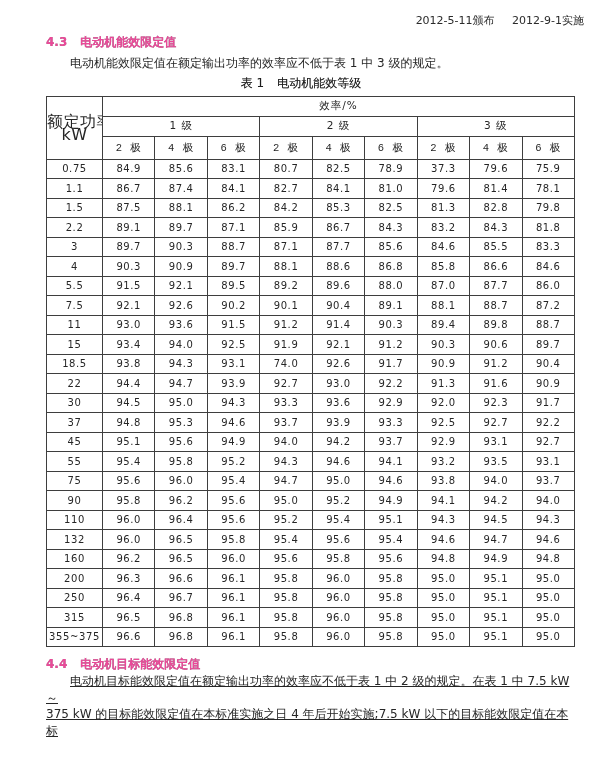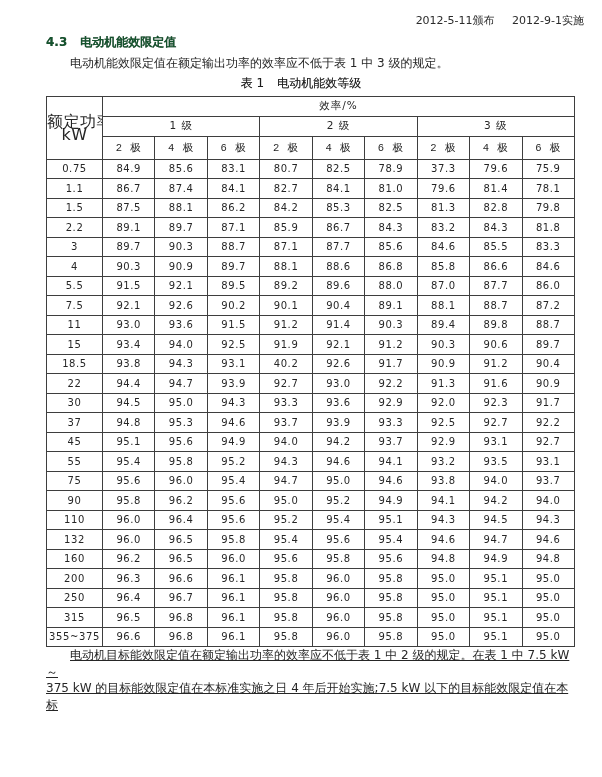--- a/index.html
+++ b/index.html
@@ -25,21 +25,21 @@
     text-align:right;
     margin:13px 18px 0 8px;
     font-size:11px;
     color:#2a2a2a;
   }
   .date-line span{margin-left:14px;}
   .sec-heading{
     margin:6px 0 0 46px;
     font-size:12px;
     font-weight:bold;
-    color:#14532d;
+    color:#ec4899;
     text-shadow:0 0 0.3px rgba(0,0,0,.5);
   }
   .sec-heading .sec-num{margin-right:13px;}
   .sec-body{
     margin:4px 27px 0 46px;
     font-size:12px;
     line-height:16.5px;
     color:#262626;
   }
   .indent{ text-indent:24px; }
@@ -257,21 +257,21 @@
           <td>91.2</td>
           <td>90.3</td>
           <td>90.6</td>
           <td>89.7</td>
         </tr>
         <tr>
           <td>18.5</td>
           <td>93.8</td>
           <td>94.3</td>
           <td>93.1</td>
-          <td>40.2</td>
+          <td>74.0</td>
           <td>92.6</td>
           <td>91.7</td>
           <td>90.9</td>
           <td>91.2</td>
           <td>90.4</td>
         </tr>
         <tr>
           <td>22</td>
           <td>94.4</td>
           <td>94.7</td>
@@ -435,16 +435,19 @@
           <td>95.8</td>
           <td>96.0</td>
           <td>95.8</td>
           <td>95.0</td>
           <td>95.1</td>
           <td>95.0</td>
         </tr>
       </tbody>
   </table>
 
+  <div class="sec-heading s44">
+    <span class="sec-num">4.4</span><span>电动机目标能效限定值</span>
+  </div>
   <div class="para-line first">电动机目标能效限定值在额定输出功率的效率应不低于表 1 中 2 级的规定。在表 1 中 7.5 kW～</div>
   <div class="para-line">375 kW 的目标能效限定值在本标准实施之日 4 年后开始实施;7.5 kW 以下的目标能效限定值在本标</div>
 
 </div>
 
 </body></html>

